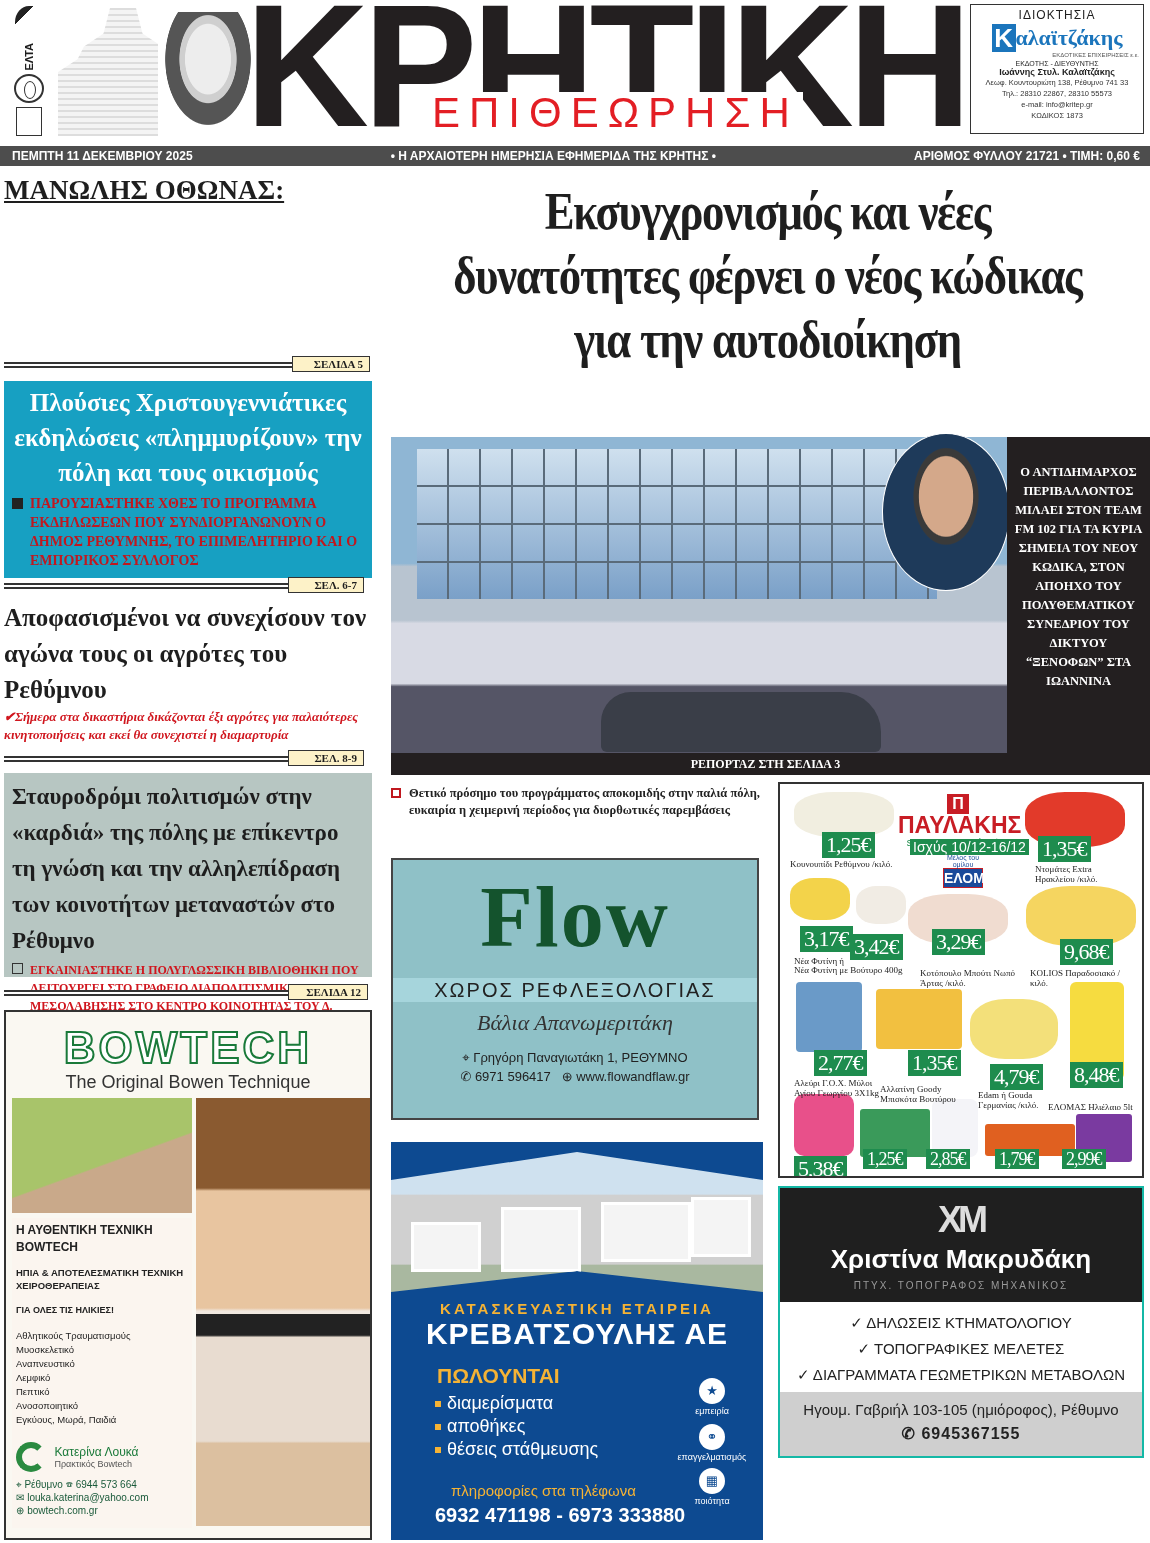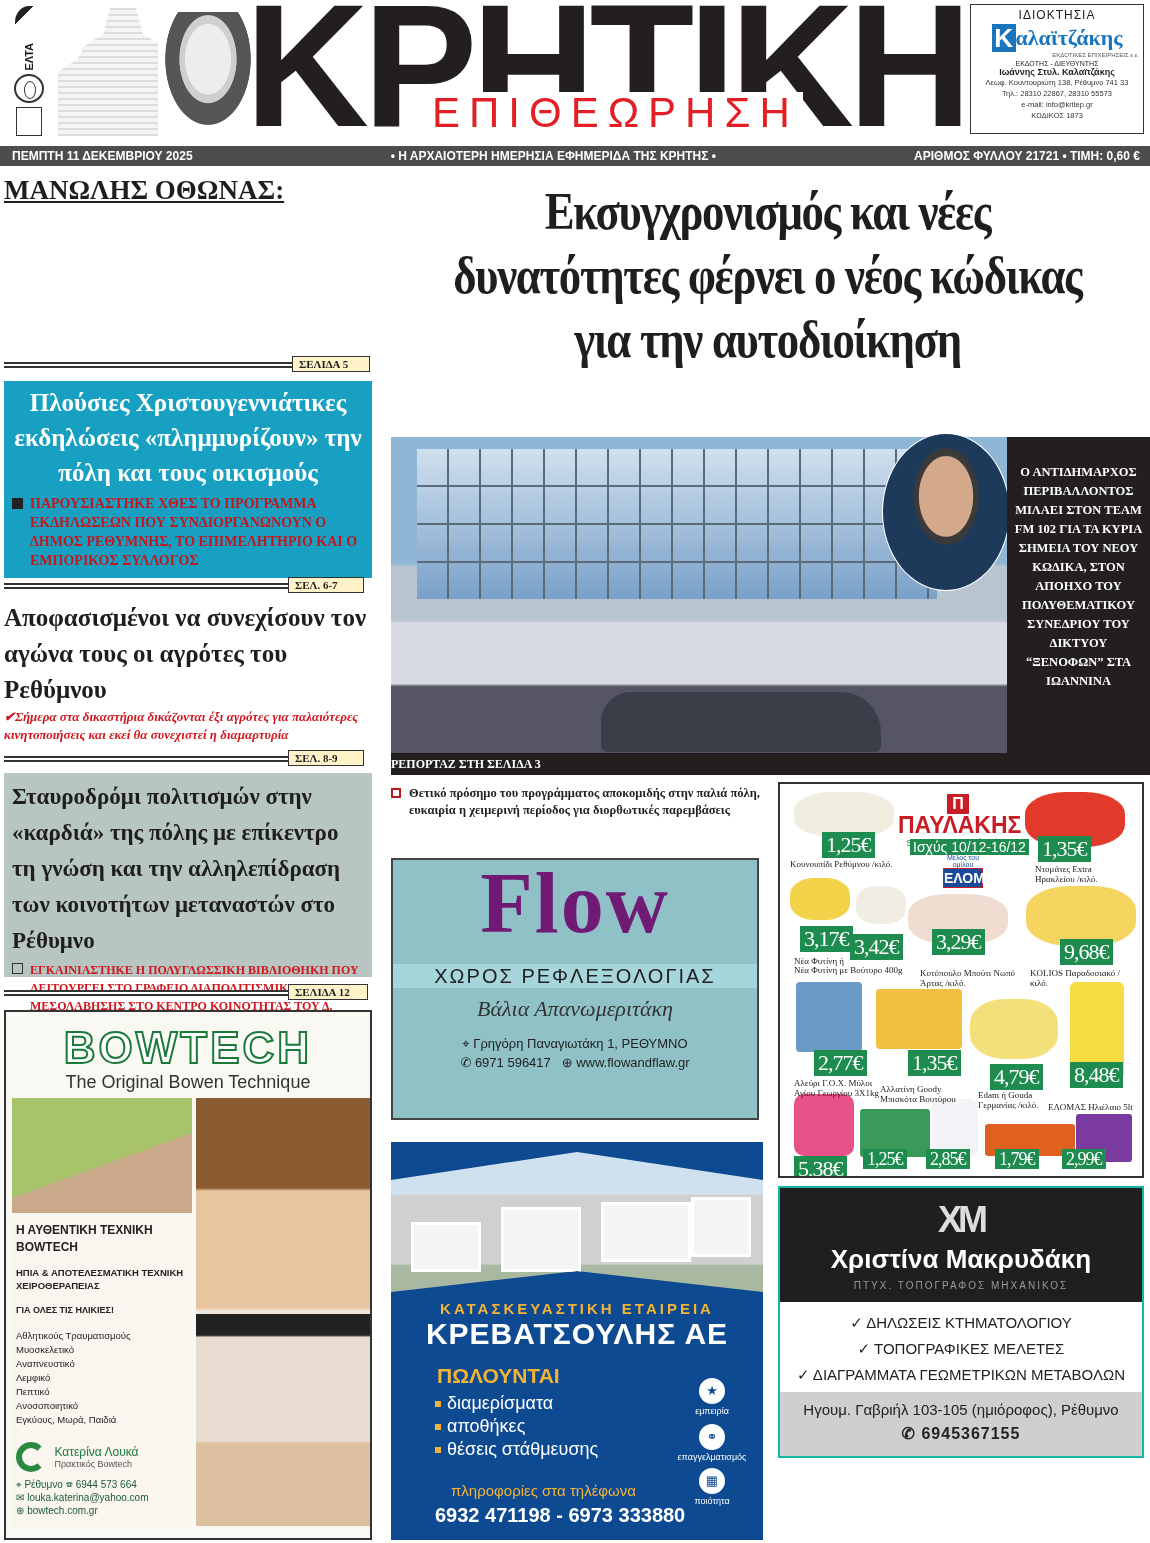--- a/index.html
+++ b/index.html
@@ -25,21 +25,21 @@
 .pub-box .l2{font-size:6px;color:#555;text-align:right}
 .pub-box .l3{font-size:7px;margin-top:2px}
 .pub-box .l4{font:bold 9px "Liberation Sans",sans-serif}
 .pub-box .sm{font-size:7.5px;line-height:11px;color:#333}
 
 .topbar{left:0;top:146px;width:1150px;height:20px;background:#4d4d4d;color:#fff;font:bold 12px/20px "Liberation Sans",sans-serif;display:flex;justify-content:space-between;padding:0 10px 0 12px;transform:scaleX(1)}
 
 .hl{font-family:"Liberation Serif",serif;font-weight:bold;color:#1e1e1e}
 .s1{left:4px;top:172px;width:372px;font-size:27px;line-height:36px}
 .s1 .kick{text-decoration:underline;display:block}
-.pagetag{position:absolute;height:16px;background:#fdf2c8;border:1px solid #333;font:bold 11px/14px "Liberation Serif",serif;padding:0 6px;text-align:left}
+.pagetag{position:absolute;height:16px;background:#fdf2c8;border:1px solid #333;font:bold 11px/14px "Liberation Serif",serif;padding:0 6px;text-align:right}
 .rule{position:absolute;height:6px;border-top:2px solid #333;border-bottom:2px solid #333}
 .blue{left:4px;top:381px;width:368px;height:197px;background:#17a0c2;padding:4px 8px}
 .blue .h{color:#fff;font:bold 25px/35px "Liberation Serif",serif;text-align:center}
 .blue .sub{color:#c0181f;font:bold 14px/19px "Liberation Serif",serif;margin-top:4px;padding-left:18px;position:relative}
 .blue .sub .sq{position:absolute;left:0;top:4px;width:11px;height:11px;background:#222}
 .s3{left:4px;top:600px;width:372px;font-size:25px;line-height:36px}
 .red-sub{font:bold italic 13px/18px "Liberation Serif",serif;color:#d0161e}
 .grey{left:4px;top:773px;width:368px;height:204px;background:#b7c6c2;padding:6px 8px}
 .grey .h{font:bold 23px/36px "Liberation Serif",serif;color:#1e1e1e}
 .grey .sub{color:#d0161e;font:bold 12px/18px "Liberation Serif",serif;padding-left:18px;position:relative;margin-top:2px}
@@ -62,26 +62,26 @@
 .bow .contact .nm b{display:block;font:12px "Liberation Sans",sans-serif}
 .bow .contact .nm span{display:block;font:9px "Liberation Sans",sans-serif;color:#555}
 .bow .contact .ln{font-size:10px;line-height:13px;color:#1a5a3a}
 
 .lead{left:385px;top:180px;width:765px;text-align:center;font:bold 52px/64px "Liberation Serif",serif;color:#1e1e1e;letter-spacing:-1.5px;transform:scaleX(.86);transform-origin:center}
 .photo{left:391px;top:437px;width:616px;height:316px;background:linear-gradient(180deg,#8fb6d4 0 40%,#b8c4d0 41% 58%,#d8dae4 59% 78%,#556 79% 100%);overflow:hidden}
 .photo .glass{position:absolute;left:26px;top:12px;width:520px;height:150px;background:repeating-linear-gradient(90deg,transparent 0 30px,#5a6b7a 30px 32px),repeating-linear-gradient(0deg,transparent 0 36px,#5a6b7a 36px 38px),linear-gradient(180deg,#cfe0ee,#7aa0c8)}
 .photo .car{position:absolute;left:210px;top:255px;width:280px;height:60px;background:#3a3e48;border-radius:30px 40px 6px 6px}
 .face{left:882px;top:433px;width:128px;height:158px;border-radius:50%;background:radial-gradient(ellipse at 50% 40%,#d4a88a 0 30%,#3a3a3a 31% 36%,#1e3a5a 37%);border:1px solid #fff}
 .caption-side{left:1007px;top:437px;width:143px;height:316px;background:#231f20;color:#fff;font:bold 12.5px/19px "Liberation Serif",serif;text-align:center;padding:26px 4px 0}
-.caption-bar{left:391px;top:753px;width:759px;height:22px;background:#231f20;color:#fff;font:bold 12px/22px "Liberation Serif",serif;text-align:left;padding-right:10px}
+.caption-bar{left:391px;top:753px;width:759px;height:22px;background:#231f20;color:#fff;font:bold 12px/22px "Liberation Serif",serif;text-align:center;padding-right:10px}
 .note{left:391px;top:785px;width:370px;font:bold 12.5px/17px "Liberation Serif",serif;color:#222;padding-left:18px}
 .note .sq{position:absolute;left:0;top:3px;width:10px;height:10px;border:2px solid #c0181f}
 
 .flow{left:391px;top:858px;width:368px;height:262px;border:2px solid #444;background:#8fc1c7;text-align:center}
-.flow .logo{font:bold 86px/1 "Liberation Serif",serif;color:#701a75;margin-top:0;letter-spacing:2px}
+.flow .logo{font:bold 86px/1 "Liberation Serif",serif;color:#14532d;margin-top:14px;letter-spacing:2px}
 .flow .band{background:#a6d5dc;font:20px/24px "Liberation Sans",sans-serif;letter-spacing:2px;color:#222;margin-top:18px}
 .flow .name{font:italic 22px/1 "Liberation Serif",serif;color:#333;margin-top:10px}
 .flow .ln{font:13px/19px "Liberation Sans",sans-serif;color:#222}
 
 .kreva{left:391px;top:1142px;width:372px;height:398px;background:#0d4a91;overflow:hidden}
 .kreva .pic{position:absolute;left:0;top:10px;width:372px;height:140px;background:linear-gradient(180deg,#cfe1ef 0 30%,#d0d0d0 31% 80%,#a9b8a0 81%);clip-path:polygon(0 20%,50% 0,100% 20%,100% 100%,50% 85%,0 100%)}
 .kreva .pic .b{position:absolute;background:#f4f4f4;border:3px solid #fff}
 .kreva .t1{position:absolute;top:158px;width:100%;text-align:center;font:bold 15px "Liberation Sans",sans-serif;color:#f5b335;letter-spacing:3px}
 .kreva .t2{position:absolute;top:175px;width:100%;text-align:center;font:bold 30px "Liberation Sans",sans-serif;color:#fff;letter-spacing:1px}
 .kreva .t3{position:absolute;left:46px;top:222px;font:bold 21px "Liberation Sans",sans-serif;color:#f5b335}

